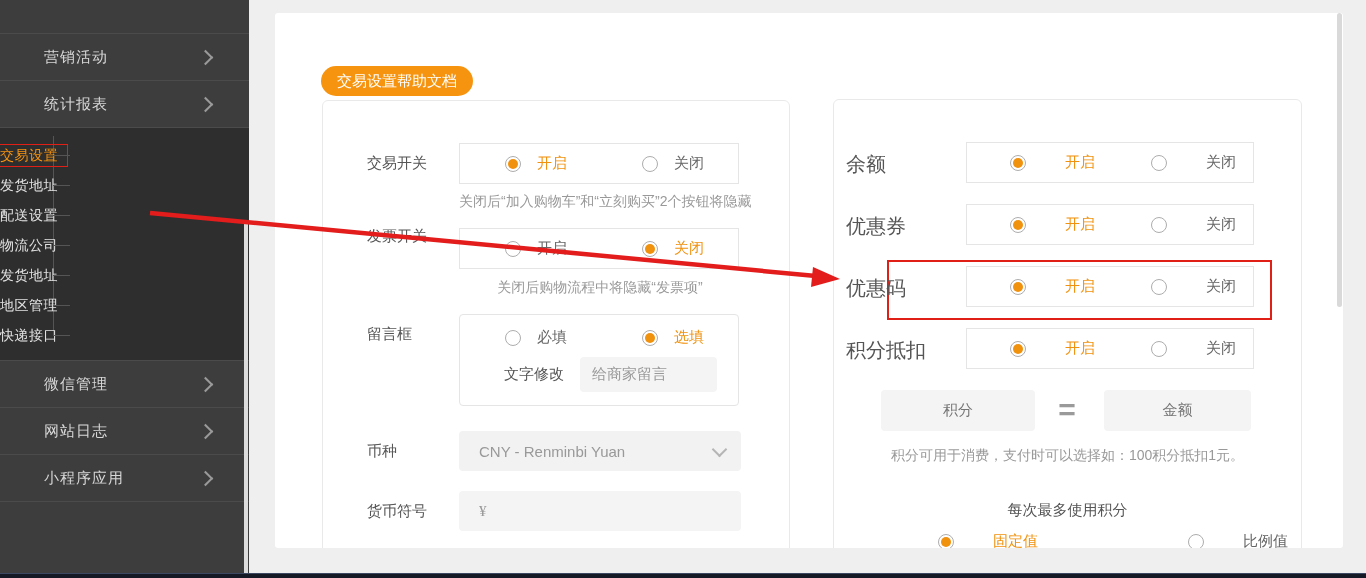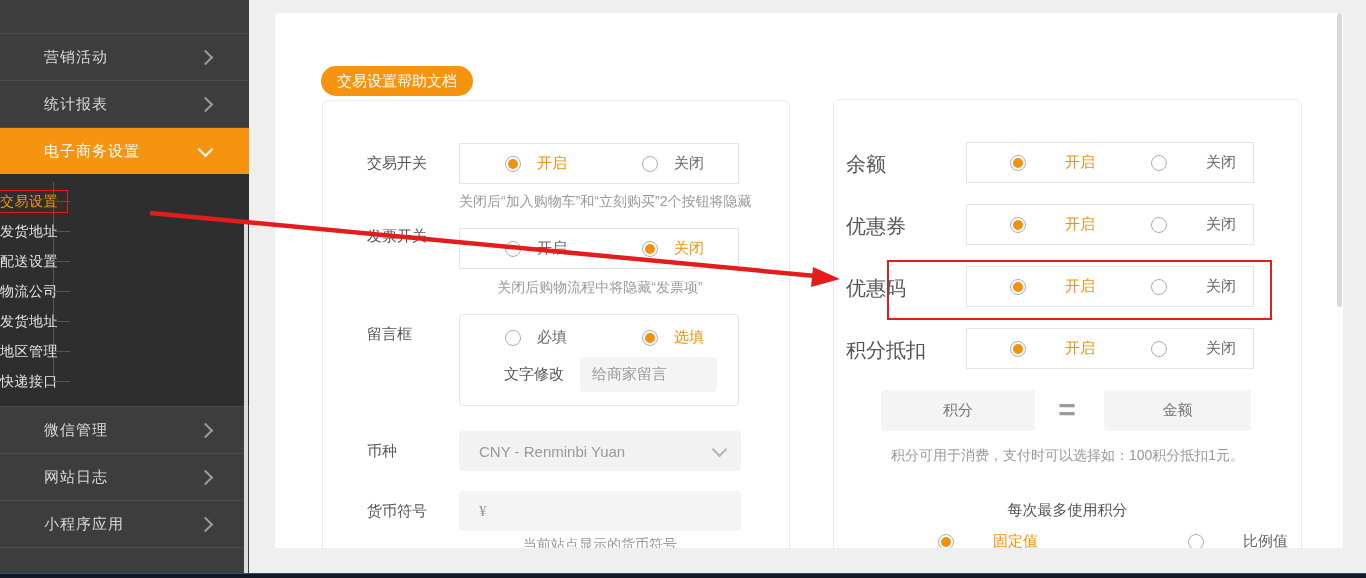--- a/index.html
+++ b/index.html
@@ -99,24 +99,20 @@
     <div class="side-top"></div>
 
     <div class="nav-item">
       <span class="nav-label">营销活动</span>
       <span class="chev"></span>
     </div>
     <div class="nav-item">
       <span class="nav-label">统计报表</span>
       <span class="chev"></span>
     </div>
-    <div class="nav-item active">
-      <span class="nav-label">电子商务设置</span>
-      <span class="chev"></span>
-    </div>
 
     <div class="submenu">
       <div class="tree-v"></div>
       <div class="sub-item active">
         <span class="sub-label redbox">交易设置</span>
       </div>
       <div class="sub-item">
         <span class="sub-label">发货地址</span>
       </div>
       <div class="sub-item">
@@ -201,21 +197,20 @@
       </div>
 
       <span class="f-label" style="top:341px">币种</span>
       <div class="select-box">
         <span>CNY - Renminbi Yuan</span>
         <i class="select-chev"></i>
       </div>
 
       <span class="f-label" style="top:401px">货币符号</span>
       <input class="gray-input symbol-input" value="¥" style="">
-      <p class="hint" style="top:436px">当前站点显示的货币符号</p>
     </section>
 
     <section class="card card-right">
       <span class="r-label" style="top:55px">余额</span>
       <div class="opt-box" style="top:42px">
         <span class="radio sel">
           <i class="rb"></i>
           <b>开启</b>
         </span>
         <span class="radio">

